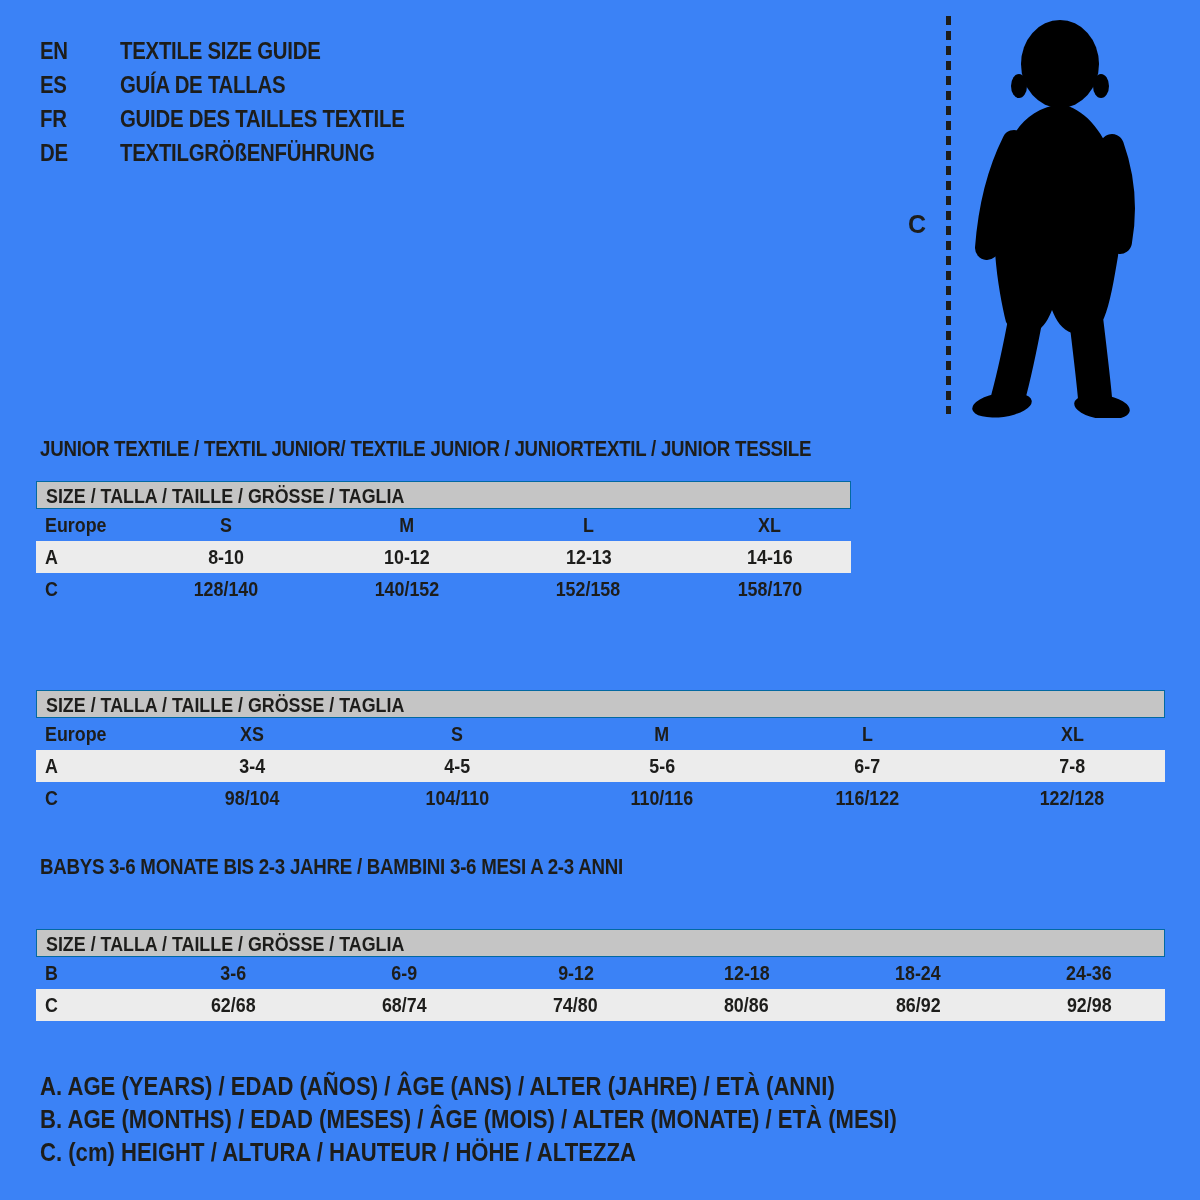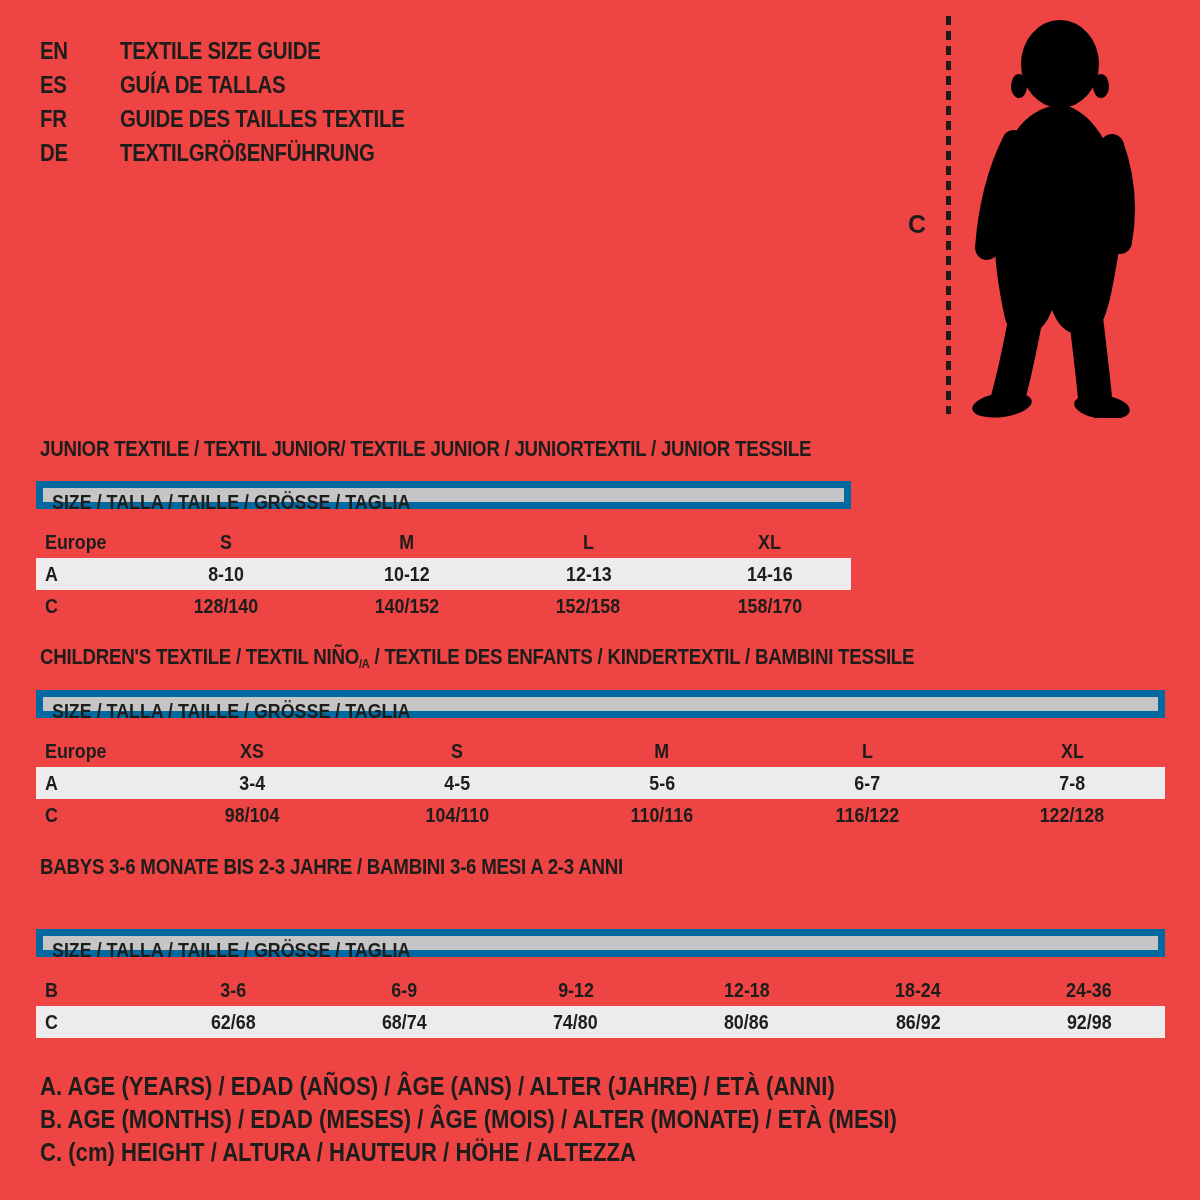--- a/index.html
+++ b/index.html
@@ -1,17 +1,17 @@
 <!DOCTYPE html>
 <html><head>
 <meta charset="utf-8">
 <style>
   html,body{margin:0;padding:0;background:#ffffff;}
   .page{
-    position:relative;width:1200px;height:1200px;background:#ef4444;
+    position:relative;width:1200px;height:1200px;background:#3b82f6;
     font-family:"Liberation Sans","DejaVu Sans",sans-serif;
     font-weight:bold;color:#1d1d1b;overflow:hidden;
   }
   .cond-l{display:inline-block;transform:scaleX(.85);transform-origin:0 50%;white-space:nowrap;}
   .cond-c{display:inline-block;transform:scaleX(.85);transform-origin:50% 50%;white-space:nowrap;}
 
   
   .lang-block{position:absolute;left:40px;top:34px;}
   .lang-row{display:flex;height:34px;align-items:center;font-size:24px;letter-spacing:-.3px;}
   .lang-code{width:80px;}
@@ -21,22 +21,22 @@
     background:repeating-linear-gradient(to bottom,#1d1d1b 0 9px,transparent 9px 15px);}
   .measure-c{position:absolute;left:908px;top:210px;font-size:25px;}
   .silhouette{position:absolute;left:962px;top:18px;}
 
   
   .sec-title{position:absolute;left:40px;font-size:22px;letter-spacing:-.3px;}
   .sub{font-size:13px;vertical-align:-4px;}
 
   
   .tbl{position:absolute;font-size:21px;}
-  .size-bar{height:28px;line-height:28px;background:#c5c5c5;border:7px solid #0369a1;
-    box-sizing:border-box;padding-left:9px;margin-bottom:17px;}
+  .size-bar{height:28px;line-height:28px;background:#c5c5c5;border:1px solid #0369a1;
+    box-sizing:border-box;padding-left:9px;margin-bottom:0;}
   .tbl-row{display:flex;height:32px;align-items:center;gap:19px;}
   .tbl-row.stripe{background:#ececec;}
   .cell0{box-sizing:border-box;padding-left:9px;text-align:left;}
   .cell{text-align:center;}
   .junior{left:36px;top:481px;width:815px;}
   .junior .cell0{width:12%;}
   .junior .cell{width:22%;}
   .children{left:36px;top:690px;width:1129px;}
   .children .cell0{width:10%;}
   .children .cell{width:18%;}
@@ -112,23 +112,20 @@
     </div>
     <div class="tbl-row">
       <div class="cell0"><span class="cond-l">C</span></div>
       <div class="cell"><span class="cond-c">128/140</span></div>
       <div class="cell"><span class="cond-c">140/152</span></div>
       <div class="cell"><span class="cond-c">152/158</span></div>
       <div class="cell"><span class="cond-c">158/170</span></div>
     </div>
   </div>
 
-  <div class="sec-title" style="top:644px">
-    <span class="cond-l"><span>CHILDREN'S TEXTILE / TEXTIL NIÑO</span><span class="sub">/A</span><span> / TEXTILE DES ENFANTS / KINDERTEXTIL / BAMBINI TESSILE</span></span>
-  </div>
   <div class="tbl children">
     <div class="size-bar">
       <span class="cond-l">SIZE / TALLA / TAILLE / GRÖSSE / TAGLIA</span>
     </div>
     <div class="tbl-row">
       <div class="cell0"><span class="cond-l">Europe</span></div>
       <div class="cell"><span class="cond-c">XS</span></div>
       <div class="cell"><span class="cond-c">S</span></div>
       <div class="cell"><span class="cond-c">M</span></div>
       <div class="cell"><span class="cond-c">L</span></div>

